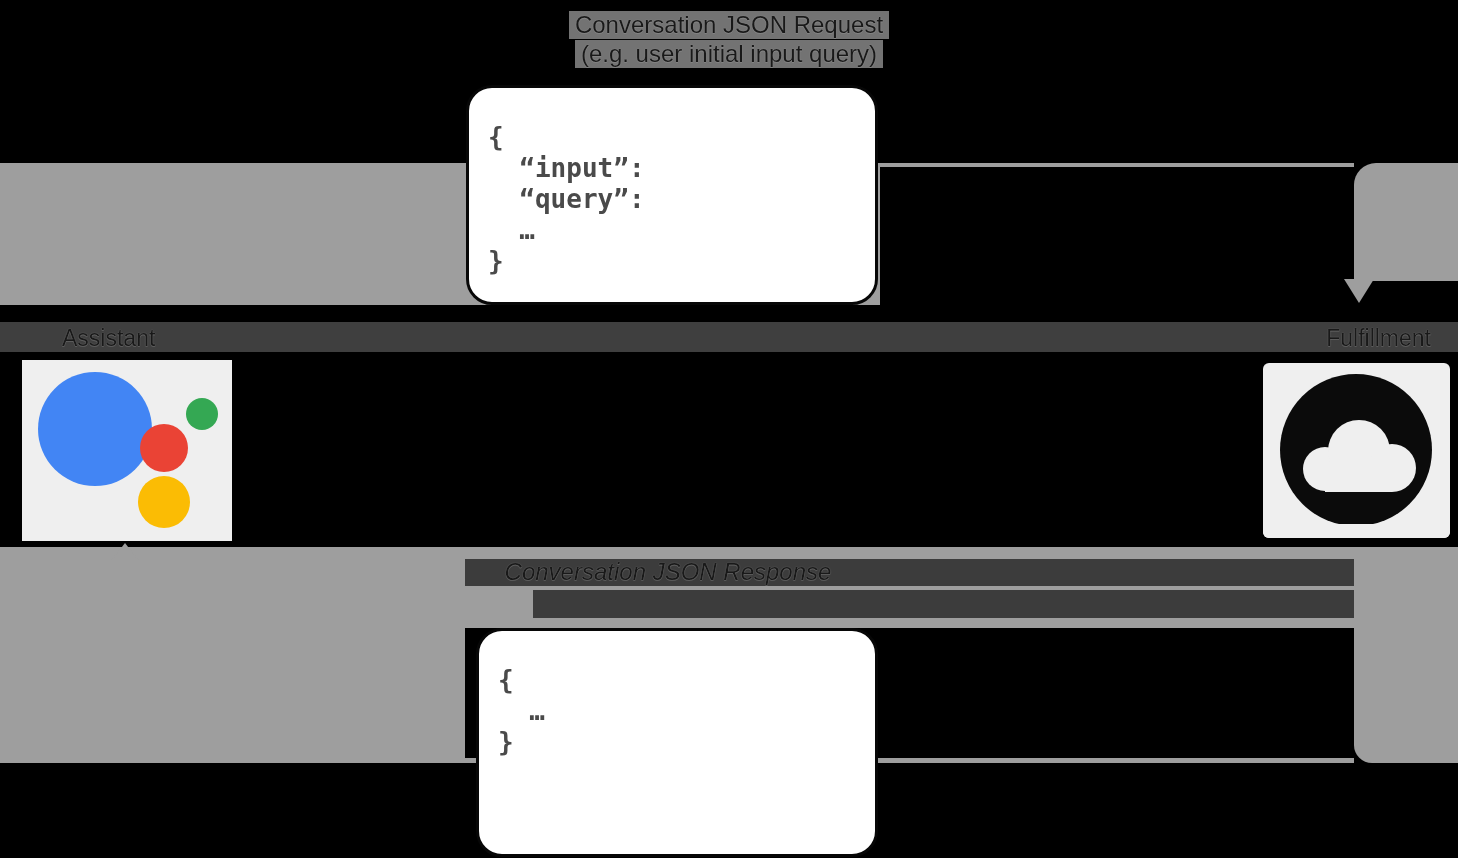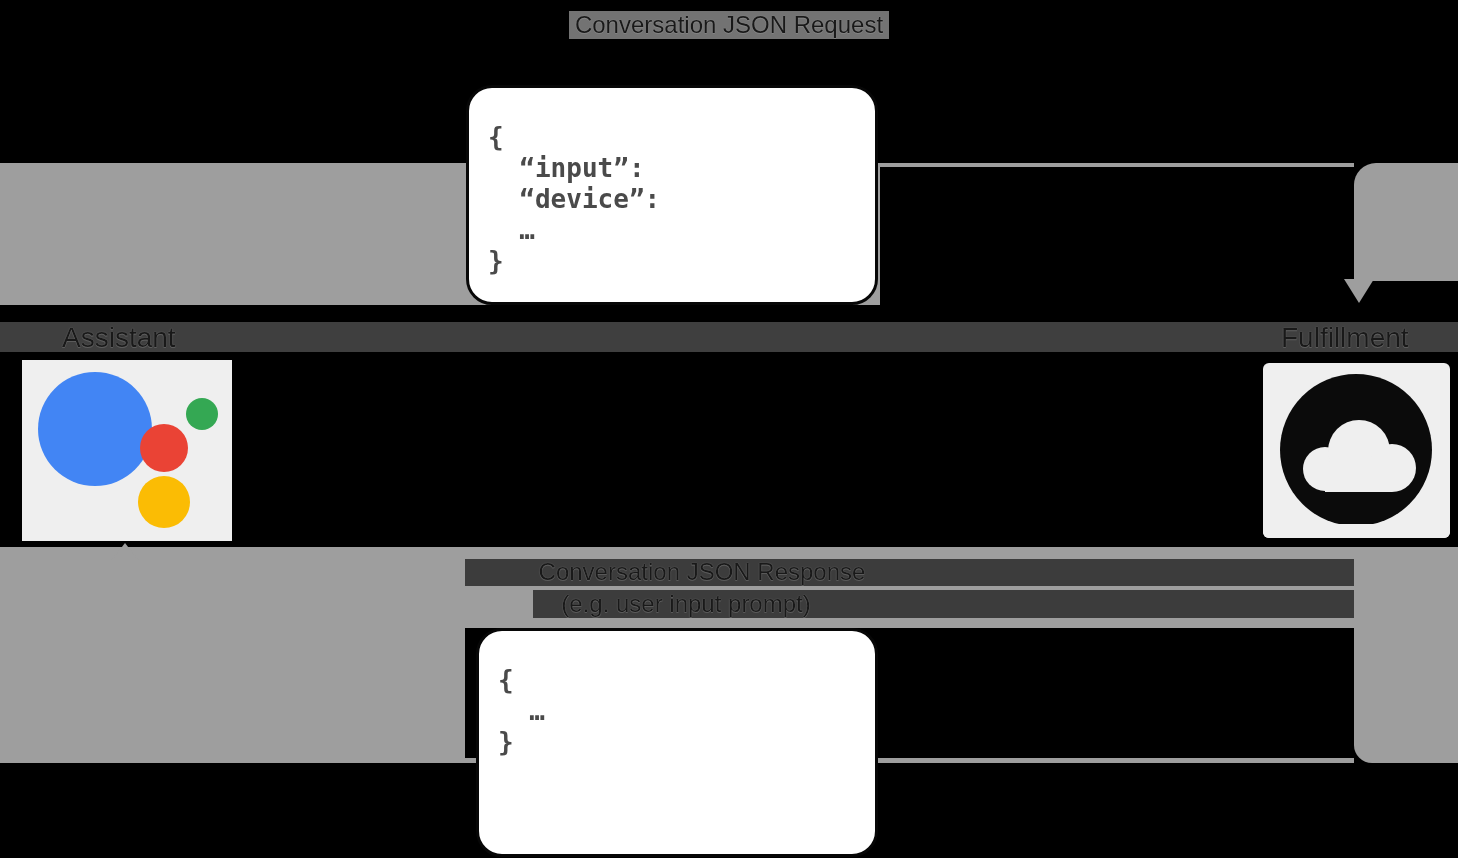--- a/index.html
+++ b/index.html
@@ -27,24 +27,24 @@
   .band-resp-1{left:455px;top:559px;width:899px;height:27px;}
   .band-resp-2{left:533px;top:590px;width:821px;height:28px;}
   
   .ghost-text{
     color:#191919;
     text-shadow:0 0 1px rgba(255,255,255,0.38), 0 1px 0 rgba(170,170,170,0.22);
     font-size:24px;line-height:28px;white-space:nowrap;
   }
   .top-label-wrap{left:0;right:0;top:11px;text-align:center;}
   .top-label-wrap .line{display:inline-block;background:#737373;padding:0 6px;margin:0 0 1px 0;}
-  .node-label{font-size:28px;line-height:30px;}
+  .node-label{font-size:23px;line-height:30px;}
   .assistant-label{left:62px;top:323px;}
-  .fulfillment-label{left:1281px;top:323px;width:150px;text-align:left;}
-  .bot-label-1{left:702px;top:558px;transform:translateX(-50%);}
+  .fulfillment-label{left:1281px;top:323px;width:150px;text-align:right;}
+  .bot-label-1{left:668px;top:558px;transform:translateX(-50%);font-style:italic;}
   .bot-label-2{left:686px;top:590px;transform:translateX(-50%);}
   
   .json-box{
     background:#ffffff;border:3px solid #070707;border-radius:26px;box-sizing:border-box;
   }
   .box-request{left:466px;top:85px;width:412px;height:220px;}
   .box-response{left:476px;top:628px;width:402px;height:229px;}
   .code{
     margin:0;padding:34px 0 0 19px;
     font-family:"DejaVu Sans Mono","Liberation Mono",monospace;
@@ -78,27 +78,27 @@
   <div class="abs arrow-shape bot-line"></div>
   <div class="abs arrow-shape bot-column"></div>
   <div class="abs arrow-head-up"></div>
 
   <div class="abs mid-band"></div>
   <div class="abs ghost-text node-label assistant-label">Assistant</div>
   <div class="abs ghost-text node-label fulfillment-label">Fulfillment</div>
 
   <div class="abs top-label-wrap">
     <div class="ghost-text line">Conversation JSON Request</div><br>
+    <div class="ghost-text line">(e.g. user initial input query)</div>
   </div>
 
   <div class="abs ghost-text bot-label-1">Conversation JSON Response</div>
-  <div class="abs ghost-text bot-label-2">(e.g. user input prompt)</div>
 
   <div class="abs json-box box-request">
-    <pre class="code"><div class="code-line">{</div><div class="code-line">  “input”:</div><div class="code-line">  “device”:</div><div class="code-line">  …</div><div class="code-line">}</div></pre>
+    <pre class="code"><div class="code-line">{</div><div class="code-line">  “input”:</div><div class="code-line">  “query”:</div><div class="code-line">  …</div><div class="code-line">}</div></pre>
   </div>
 
   <div class="abs json-box box-response">
     <pre class="code"><div class="code-line">{</div><div class="code-line">  …</div><div class="code-line">}</div></pre>
   </div>
 
   <div class="abs tile assistant-tile">
     <div>
       <div class="dot dot-blue" style="background:#4285f4;"></div>
       <div class="dot dot-red" style="background:#ea4335;"></div>

